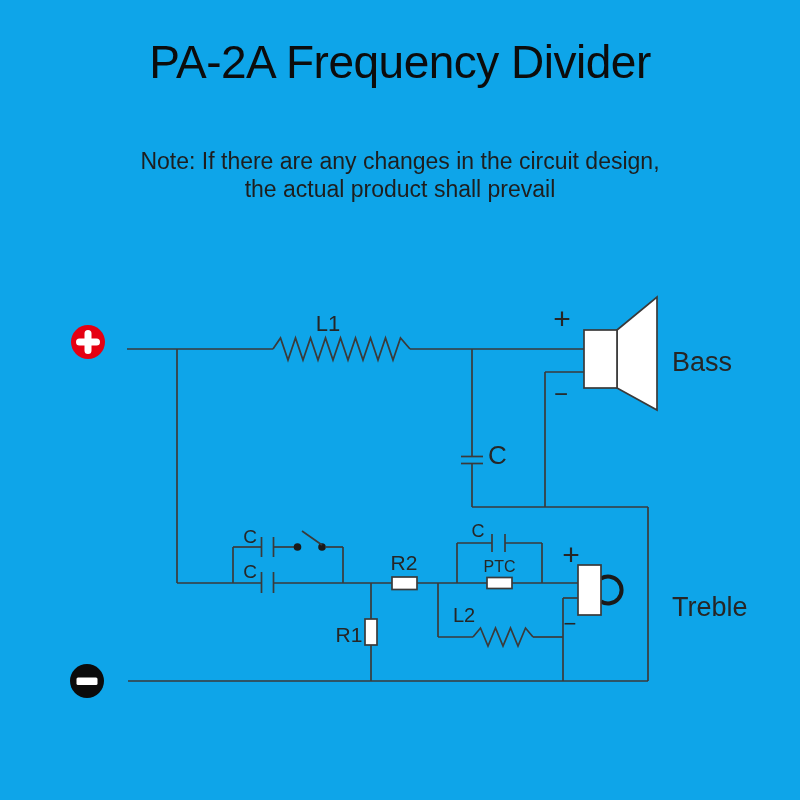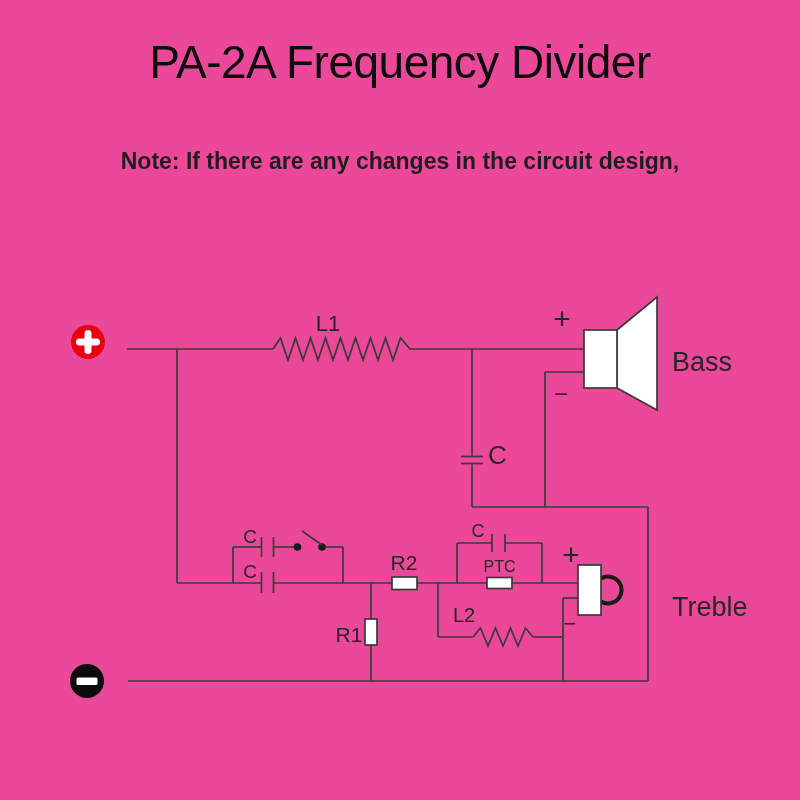--- a/index.html
+++ b/index.html
@@ -1,52 +1,53 @@
 <!DOCTYPE html>
 <html><head>
 <meta charset="utf-8">
 <style>
   html,body{margin:0;padding:0;background:#ffffff;}
   .stage{
     position:relative;
     width:800px;height:800px;
-    background:#ec4899;
+    background:#0ea5e9;
     font-family:"Liberation Sans", sans-serif;
     overflow:hidden;
   }
   .title{
     position:absolute;top:36px;left:0;width:800px;
     text-align:center;
     font-size:46px;line-height:52px;
     color:#0c0c0c;letter-spacing:-0.5px;
     font-weight:400;
   }
   .note{
     position:absolute;top:147px;left:0;width:800px;
     text-align:center;
     font-size:23px;line-height:28px;
-    color:#1e1e1e;font-weight:700;
+    color:#1e1e1e;font-weight:400;
   }
   svg.circuit{position:absolute;left:0;top:0;}
   .wire{fill:none;stroke:#3a3a3a;stroke-width:1.7;}
   .comp{fill:#ffffff;stroke:#3a3a3a;stroke-width:1.7;}
   .lbl{fill:#262626;}
   .dot{fill:#1a1a1a;stroke:none;}
 </style>
 </head>
 <body>
 
 <div class="stage">
 
   <div class="title">
     <div>PA-2A Frequency Divider</div>
   </div>
 
   <div class="note">
     <div>Note: If there are any changes in the circuit design,</div>
+    <div>the actual product shall prevail</div>
   </div>
 
   <svg class="circuit" width="800" height="800" viewBox="0 0 800 800">
 
     <path class="wire" d="M127 349 H273"></path>
     <polyline class="wire" points="273,349 280.5,338 288,360 295.5,338 303,360 310.5,338 318,360 325.5,338 333,360 340.5,338 348,360 355.5,338 363,360 370.5,338 378,360 385.5,338 393,360 400.5,338 410,349"></polyline>
     <path class="wire" d="M410 349 H584"></path>
     <path class="wire" d="M177 349 V583"></path>
 
     <path class="wire" d="M472 349 V456"></path>

